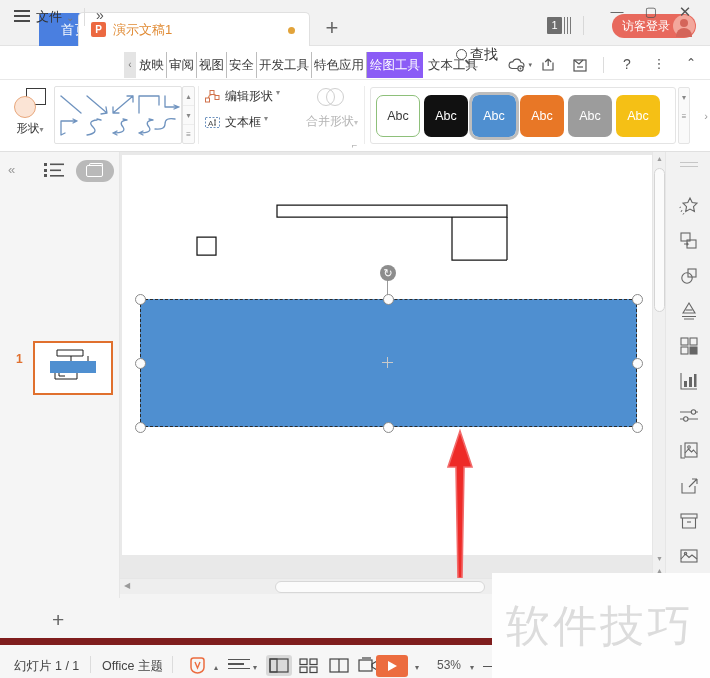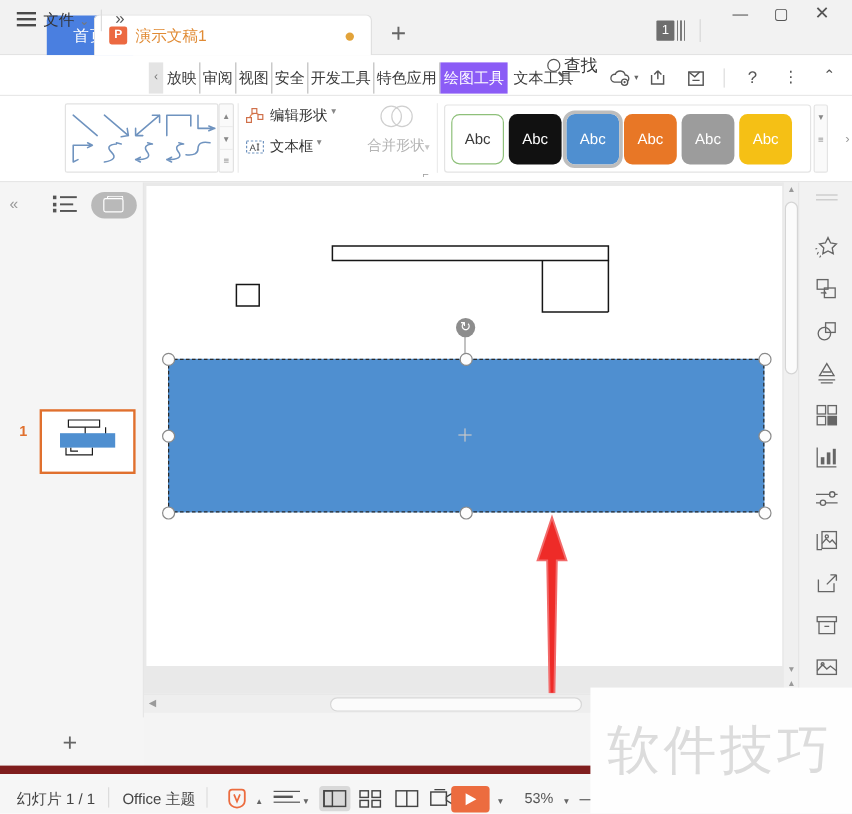--- a/index.html
+++ b/index.html
@@ -343,20 +343,24 @@
       <div class="tlabel">演示文稿1</div>
       <div class="tdot"></div>
     </div>
 
     <div class="tab-plus">+</div>
 
     <div class="badge-count">1</div>
     <div class="badge-bars"></div>
     <div class="vsep-title"></div>
 
+    <div class="login-pill">
+      <span>访客登录</span>
+      <span class="av"></span>
+    </div>
 
     <div class="win-min">—</div>
     <div class="win-max">▢</div>
     <div class="win-close">✕</div>
   </div>
 
   <div class="menurow"></div>
 
   <div class="hamburger">
       <i></i>
@@ -408,20 +412,27 @@
         </svg>
     </div>
     <div class="rsep"></div>
     <div class="ricon" style="text-align:center;font-size:14px;">?</div>
     <div class="ricon" style="text-align:center;font-size:13px;">⋮</div>
     <div class="ricon" style="text-align:center;font-size:12px;">⌃</div>
   </div>
 
   <div class="ribbon">
 
+    <div class="grp-shapes">
+      <div class="shape-ico">
+        <div class="sq"></div>
+          <div class="ci"></div>
+      </div>
+      <div class="lbl"><span>形状</span><span class="cv">▾</span></div>
+    </div>
 
     <div class="gallery-lines">
       <svg width="126" height="56" viewBox="0 0 126 56">
         <g fill="none" stroke="#6f93bf" stroke-width="1.3" stroke-linecap="round" stroke-linejoin="round">
           <path d="M6 9 L26 26"></path>
           <path d="M32 9 L52 26 M52 26 l-1 -6 M52 26 l-6 1"></path>
           <path d="M58 26 L78 9 M78 9 l-6 0 M78 9 l0 6 M58 26 l6 0 M58 26 l0 -6"></path>
           <path d="M84 26 L84 9 L104 9 M104 9 l0 0 M104 9 L104 18"></path>
           <path d="M110 9 L110 20 L124 20 M124 20 l-5 -2 M124 20 l-5 2"></path>
           <path d="M6 48 L6 34 L22 34 M22 34 l-4 -2 M22 34 l-4 2 M6 48 l4 -2"></path>

